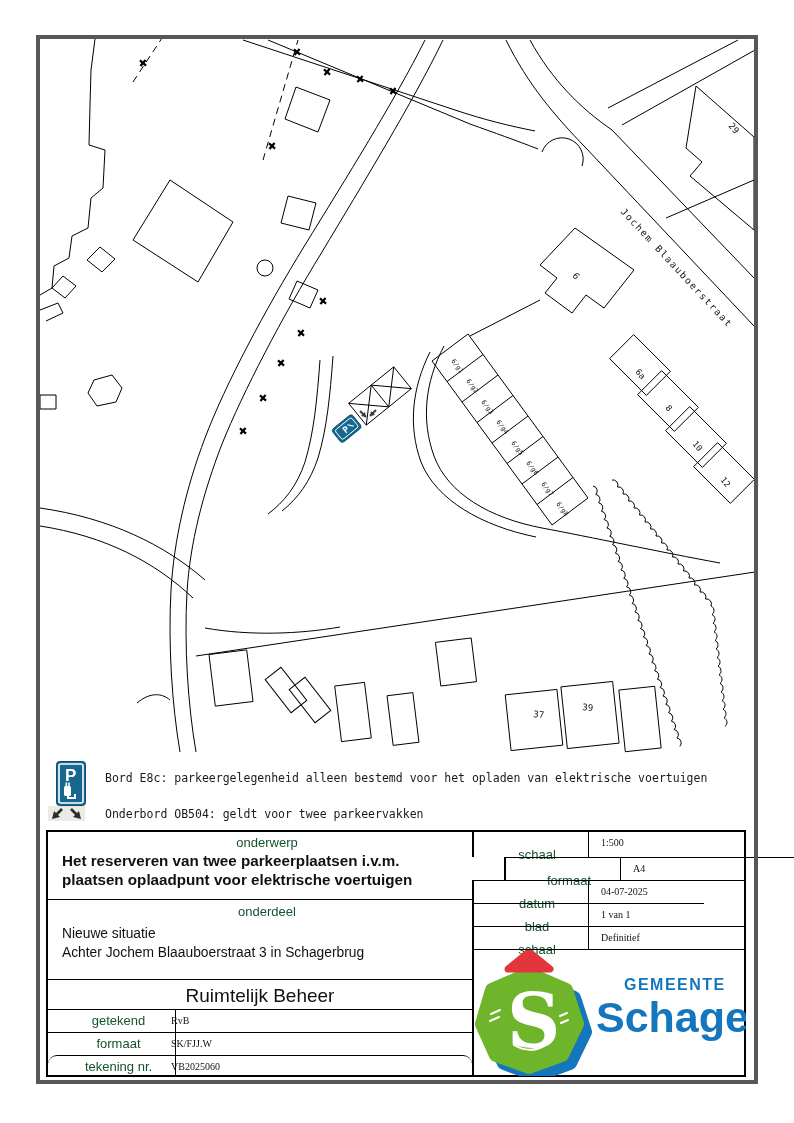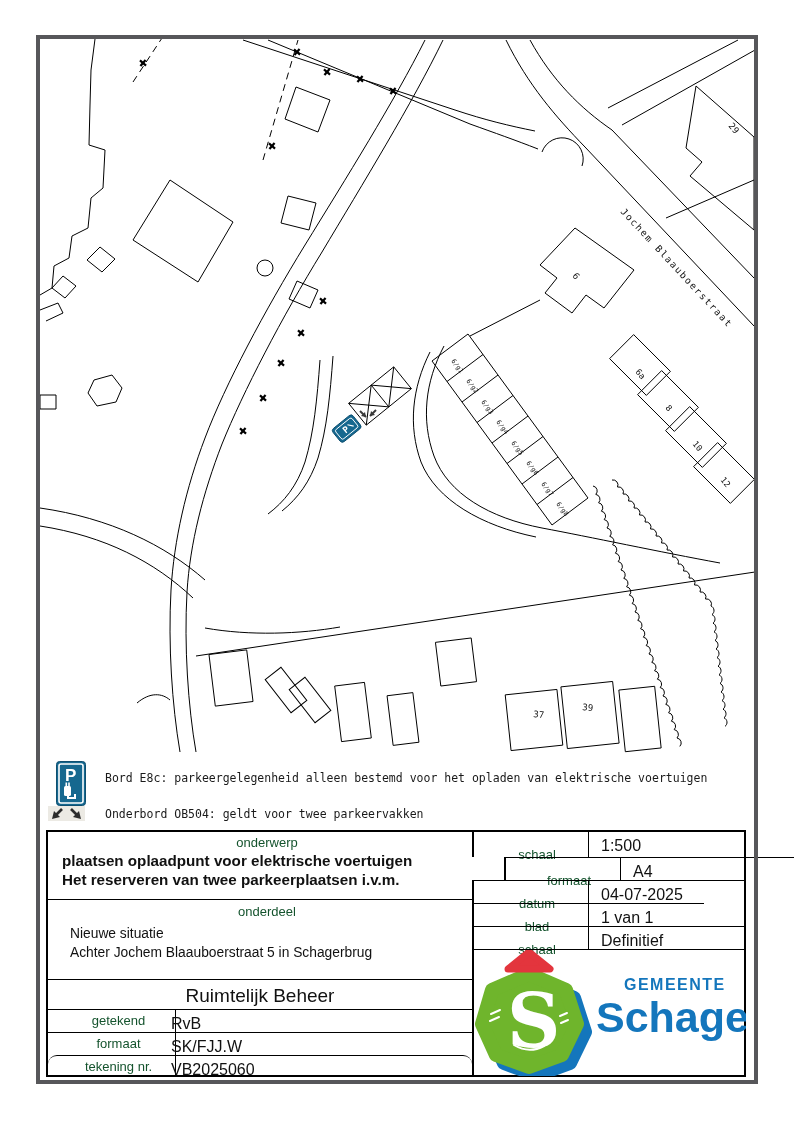--- a/index.html
+++ b/index.html
@@ -11,23 +11,23 @@
   .map-svg path,.map-svg rect,.map-svg line,.map-svg circle,.map-svg polygon{vector-effect:non-scaling-stroke;}
   .legend-row{position:absolute;left:40px;width:680px;font-family:"DejaVu Sans Mono",monospace;
               font-size:11.5px;color:#1a1a1a;white-space:nowrap;}
   .sign-e8c{position:absolute;left:56px;top:761px;width:30px;height:45px;}
   .sign-ob504{position:absolute;left:48px;top:806px;width:37px;height:15px;background:#eceae4;}
   
   .tblock{position:absolute;left:46px;top:830px;width:700px;height:247px;
           border:2px solid #000;box-sizing:border-box;}
   .tb-cell{position:absolute;box-sizing:border-box;}
   .lbl{font-size:13px;color:#14532d;text-align:center;}
-  .val{font-size:16px;color:#111;}
+  .val{font-size:10px;color:#111;font-family:Liberation Serif, serif;}
   .onderwerp-main{font-size:15.2px;font-weight:bold;line-height:1.25;}
-  .onderdeel-main{font-size:13.8px;line-height:1.35;margin-left:8px;}
+  .onderdeel-main{font-size:13.8px;line-height:1.35;}
   .dept{font-size:19px;text-align:center;}
   .row-cell{border-top:1.5px solid #000;}
   .inner-label{position:absolute;left:0;top:0;bottom:0;width:128px;border-right:1.5px solid #000;
                box-sizing:border-box;padding:3px 0 0 14px;}
   .inner-val{position:absolute;left:111px;top:0;right:0;bottom:0;padding:5px 0 0 12px;}
   .rlabel{position:absolute;left:0;top:0;bottom:0;width:115px;border-right:1px solid #000;
           box-sizing:border-box;padding:15px 0 0 12px;}
   .rval{position:absolute;left:115px;top:0;right:0;bottom:0;padding:5px 0 0 12px;}
   .logo-cell{position:absolute;left:424px;top:117px;width:272px;height:126px;border-top:1.5px solid #000;
              border-left:2px solid #000;box-sizing:border-box;}
@@ -263,30 +263,30 @@
       </g>
     </svg>
   </div>
   <div class="legend-row" style="top:807px;left:105px;">Onderbord OB504: geldt voor twee parkeervakken</div>
 
   <div class="tblock">
 
     <div class="tb-cell" style="left:0;top:0;width:424px;height:67px;">
       <div class="lbl" style="padding:3px 0 1px 14px;">onderwerp</div>
       <div class="onderwerp-main" style="padding-left:14px;">
+        <div>Het reserveren van twee parkeerplaatsen i.v.m.</div>
         <div>plaatsen oplaadpunt voor elektrische voertuigen</div>
-        <div>Het reserveren van twee parkeerplaatsen i.v.m.</div>
       </div>
     </div>
 
     <div class="tb-cell row-cell" style="left:0;top:67px;width:424px;height:80px;">
       <div class="lbl" style="padding:4px 0 6px 14px;">onderdeel</div>
       <div class="onderdeel-main" style="padding-left:14px;">
         <div>Nieuwe situatie</div>
-        <div>Achter Jochem Blaauboerstraat 5 in Schagerbrug</div>
+        <div>Achter Jochem Blaauboerstraat 3 in Schagerbrug</div>
       </div>
     </div>
 
     <div class="tb-cell row-cell dept" style="left:0;top:147px;width:424px;height:30px;padding-top:5px;">Ruimtelijk Beheer</div>
 
     <div class="tb-cell row-cell" style="left:0;top:177px;width:424px;height:23px;">
       <div class="inner-label lbl">getekend</div>
       <div class="inner-val val">RvB</div>
     </div>
     <div class="tb-cell row-cell" style="left:0;top:200px;width:424px;height:23px;">

